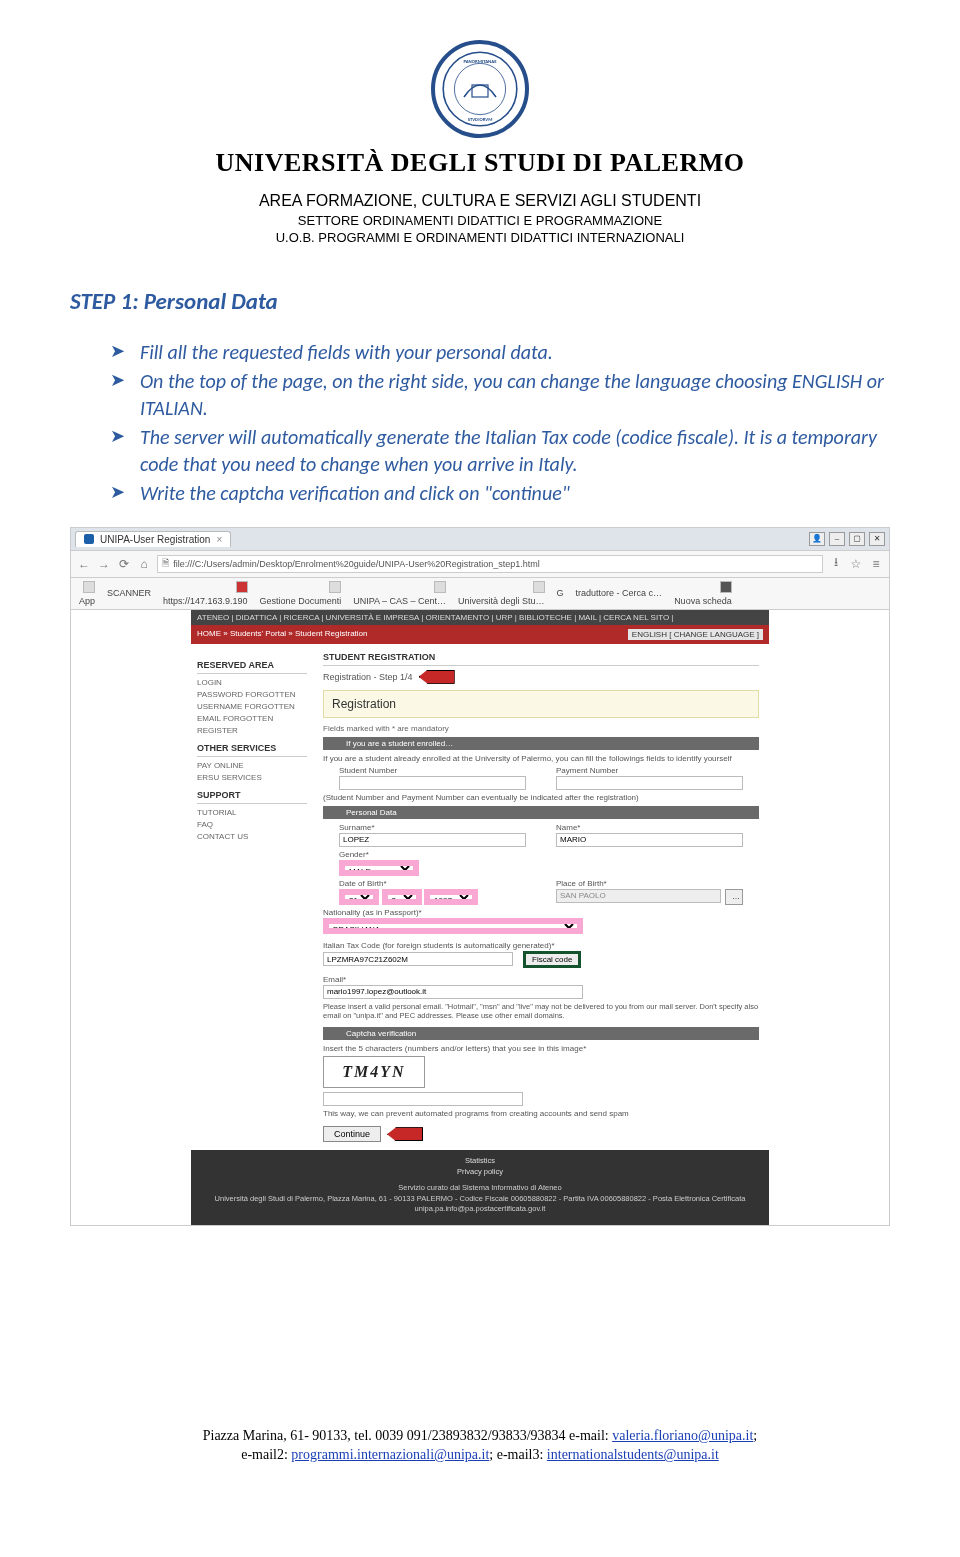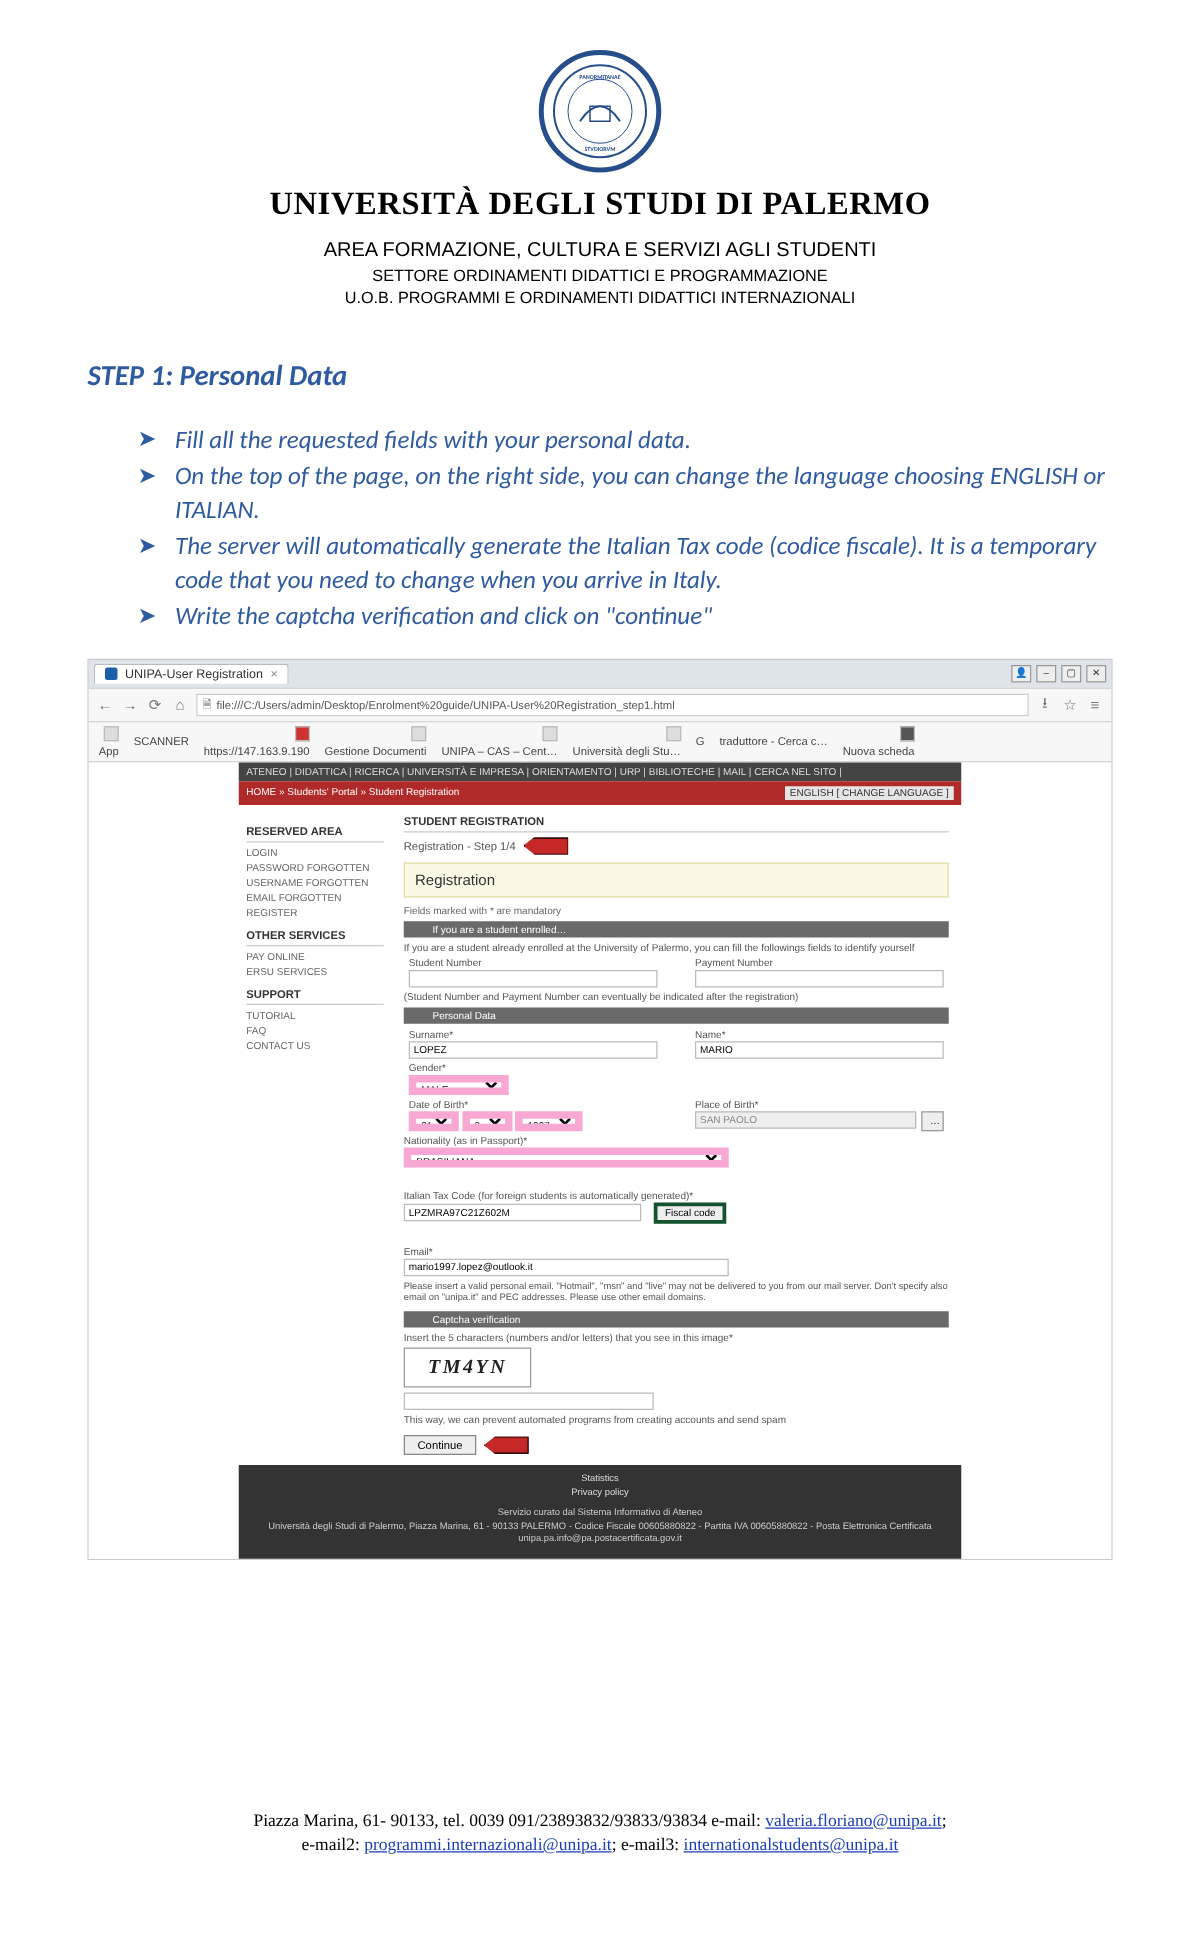--- a/index.html
+++ b/index.html
@@ -183,21 +183,21 @@
   }
   .regbox {
     border: 1px solid #e0dca8; background: #fbf9e6;
     padding: 6px 8px; font-size: 12px; color: #333; margin-bottom: 6px;
   }
   .mandatory { font-size: 8px; color: #666; margin-bottom: 4px; }
   .band {
     background: #6a6a6a; color: #fff; font-size: 8px; padding: 2px 23px; margin: 4px 0;
   }
   .helptext { font-size: 8px; color: #555; margin: 3px 0; }
-  .row2 { display: flex; gap: 30px; margin: 3px 4px; }
+  .row2 { display: flex; gap: 30px; margin: 3px 16px; }
   .field { flex: 1; }
   .field label { display: block; font-size: 8px; color: #555; margin-bottom: 1px; }
   .inp {
     width: 100%; height: 14px; border: 1px solid #bbb; font-size: 8px;
     padding: 0 3px; background: #fff; box-sizing: border-box;
   }
   .sel {
     height: 16px; border: 6px solid #f9a8d4; font-size: 8px; background: #fff;
   }
   .small-sel { width: 40px; }
@@ -410,21 +410,21 @@
               <div style="display:flex; gap:4px;">
                 <input class="inp disabled" value="SAN PAOLO" style="">
                 <button style="width:18px;height:16px;border:1px solid #999;background:#eee;font-size:8px;">…</button>
               </div>
             </div>
           </div>
           <div class="field" style="margin:3px 0;">
             <label>Nationality (as in Passport)*</label>
             <select class="sel" style="width:260px;"><option>BRASILIANA</option></select>
           </div>
-          <div class="field" style="margin:18px 0;">
+          <div class="field" style="margin:7px 0;">
             <label>Italian Tax Code (for foreign students is automatically generated)*</label>
             <div class="fiscalrow">
               <input class="inp" value="LPZMRA97C21Z602M" style="">
               <button class="fiscalbtn">Fiscal code</button>
             </div>
           </div>
           <div class="field" style="margin:3px 0;">
             <label>Email*</label>
             <input class="inp" style="width: 260px;" value="mario1997.lopez@outlook.it">
           </div>

